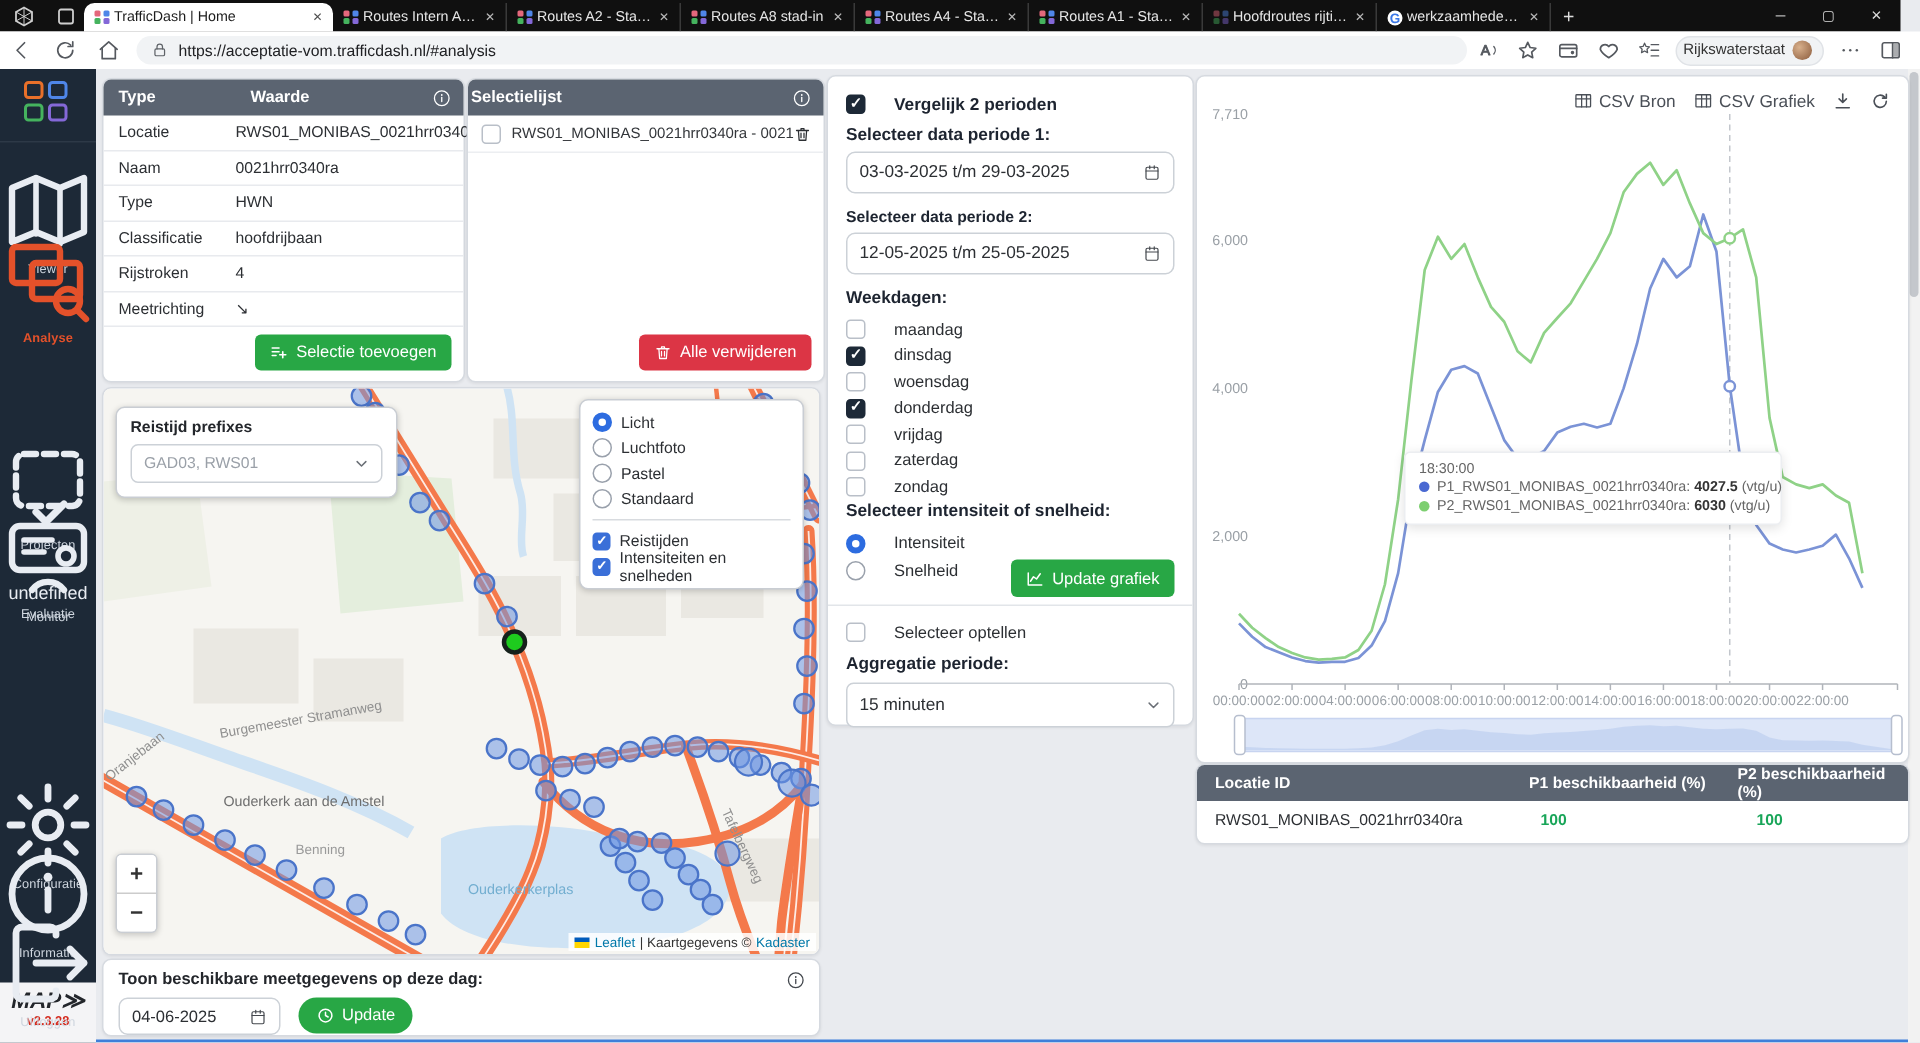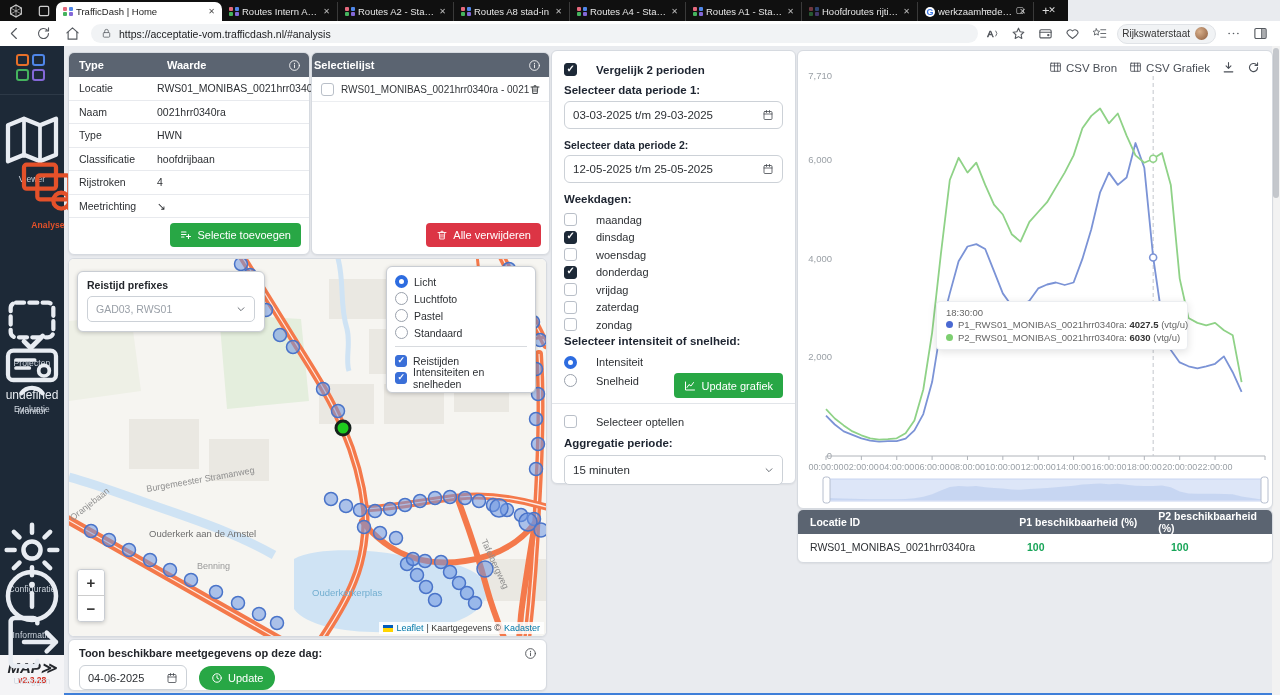--- a/index.html
+++ b/index.html
@@ -1,20 +1,20 @@
 <!DOCTYPE html>
 <html><head>
 <meta charset="utf-8">
 <style>
   html,body{margin:0;padding:0;}
   body{width:1280px;height:695px;position:relative;overflow:hidden;background:#e9ebef;
        font-family:"Liberation Sans",sans-serif;-webkit-font-smoothing:antialiased;font-size:12px;color:#222;}
   .ic svg{display:block;width:100%;height:100%;}
   
-  #titlebar{position:absolute;left:0;top:0;width:1068px;height:21px;background:#101010;display:flex;align-items:flex-end;}
+  #titlebar{position:absolute;left:0;top:0;width:1267px;height:21px;background:#101010;display:flex;align-items:flex-end;}
   .tb-ctrl{width:20px;height:16px;margin:0 2px 2px 6px;color:#cfcfcf;}
   .tb-ctrl .ic{width:13px;height:13px;margin:1px auto;color:#cfcfcf;}
   #tab-strip{display:flex;align-items:flex-end;height:21px;}
   .tab{display:flex;align-items:center;height:19px;width:116px;padding:0 5px 0 7px;box-sizing:border-box;
        color:#e6e6e6;font-size:9.5px;border-right:1px solid #3a3a3a;position:relative;}
   .tab.active{background:#fff;color:#1b1b1b;border-radius:7px 7px 0 0;width:166px;border-right:none;}
   .tab-label{flex:1;white-space:nowrap;overflow:hidden;text-overflow:ellipsis;margin:0 3px;}
   .tab-x{font-size:8px;color:inherit;opacity:.8;padding:0 2px;}
   .fav{width:10px;height:10px;display:grid;grid-template-columns:4px 4px;grid-template-rows:4px 4px;gap:1.5px;flex:none;}
   .fav.faded{opacity:.45;}
@@ -41,21 +41,21 @@
   #page-scrollbar div{position:absolute;top:2px;left:1px;width:6px;height:150px;background:#c4c7cc;border-radius:3px;}
   
   #sidebar{position:absolute;left:0;top:0;width:64px;height:649px;background:#1d2937;}
   #sb-logo{position:absolute;top:8px;left:16px;width:32px;height:30px;display:grid;grid-template-columns:13px 13px;grid-template-rows:12px 12px;gap:3px;}
   #sb-logo span{border-radius:3px;border:2.5px solid;}
   #sb-logo .l1{border-color:#e8702a;}#sb-logo .l2{border-color:#4f86e8;}#sb-logo .l3{border-color:#45b35e;}#sb-logo .l4{border-color:#8468d8;}
   #sb-sep{position:absolute;top:48px;left:0;width:64px;border-top:1px solid #2d3947;}
   .sb-item{position:absolute;left:0;width:64px;text-align:center;color:#cfd6df;cursor:pointer;}
   .sb-item .ic{width:21px;height:21px;margin:0 auto;color:#e8ecf2;}
   .sb-item .lbl{font-size:8.5px;margin-top:2px;letter-spacing:.1px;}
-  .sb-item.active{color:#e4512a;margin-left:16px;}
+  .sb-item.active{color:#e4512a;}
   .sb-item.active .ic{color:#e4512a;}
   .sb-item.active .lbl{color:#e4512a;font-weight:bold;}
   #sb-brand{position:absolute;left:0;bottom:0;width:64px;height:40px;background:#f4f4f6;text-align:center;}
   #brand-text{font-weight:bold;font-style:italic;font-size:15px;color:#23262b;line-height:26px;}
   #brand-ver{font-size:8.5px;color:#d42b1e;font-weight:bold;margin-top:-6px;}
   
   .card{position:absolute;background:#fff;border:1px solid #d6dae0;border-radius:6px;box-shadow:0 1px 2px rgba(0,0,0,.06);}
   .card-head{height:24px;background:#5b6471;color:#fff;border-radius:5px 5px 0 0;display:flex;align-items:center;font-size:11px;font-weight:bold;}
   .head-info{margin-left:auto;margin-right:8px;width:13px;height:13px;color:#fff;}
   
@@ -101,21 +101,21 @@
   .zbtn{height:25px;text-align:center;font-size:15px;font-weight:bold;color:#333;line-height:25px;background:#fff;}
   .zbtn:first-child{border-bottom:1px solid #ccc;}
   #map-attrib{position:absolute;right:2px;bottom:2px;background:rgba(255,255,255,.85);font-size:9px;color:#333;padding:1px 4px;display:flex;align-items:center;gap:3px;}
   #map-attrib a{color:#0078a8;}
   #ua-flag{width:10px;height:7px;display:inline-block;}
   #ua-flag div{height:3.5px;}
   
   #bottom-bar{left:68px;top:593px;width:477px;height:50px;}
   #bottom-bar .t{font-size:11px;font-weight:bold;color:#23262b;padding:7px 0 0 10px;}
   #bb-info{position:absolute;right:9px;top:7px;width:13px;height:13px;color:#44484e;}
-  #bb-row{display:flex;align-items:center;margin:6px 0 0 10px;gap:12px;}
+  #bb-row{display:flex;align-items:flex-start;margin:6px 0 0 10px;gap:12px;}
   .inputbox{height:25px;border:1px solid #ccd1d7;border-radius:6px;display:flex;align-items:center;padding:0 8px;background:#fff;box-sizing:border-box;}
   .inputbox .val{flex:1;font-size:11px;color:#2c2f33;}
   .inputbox .ic{width:12px;height:12px;color:#44484e;margin-left:8px;}
   #bb-date{width:108px;}
   #bb-update{height:24px;padding:0 12px;border-radius:12px;}
   
   #compare-panel{left:551px;top:4px;width:243px;height:432px;}
   .cp{position:absolute;left:12px;right:12px;}
   .ckrow{display:flex;align-items:center;gap:19px;height:17px;}
   .cklabel{font-size:11px;color:#2c2f33;}

